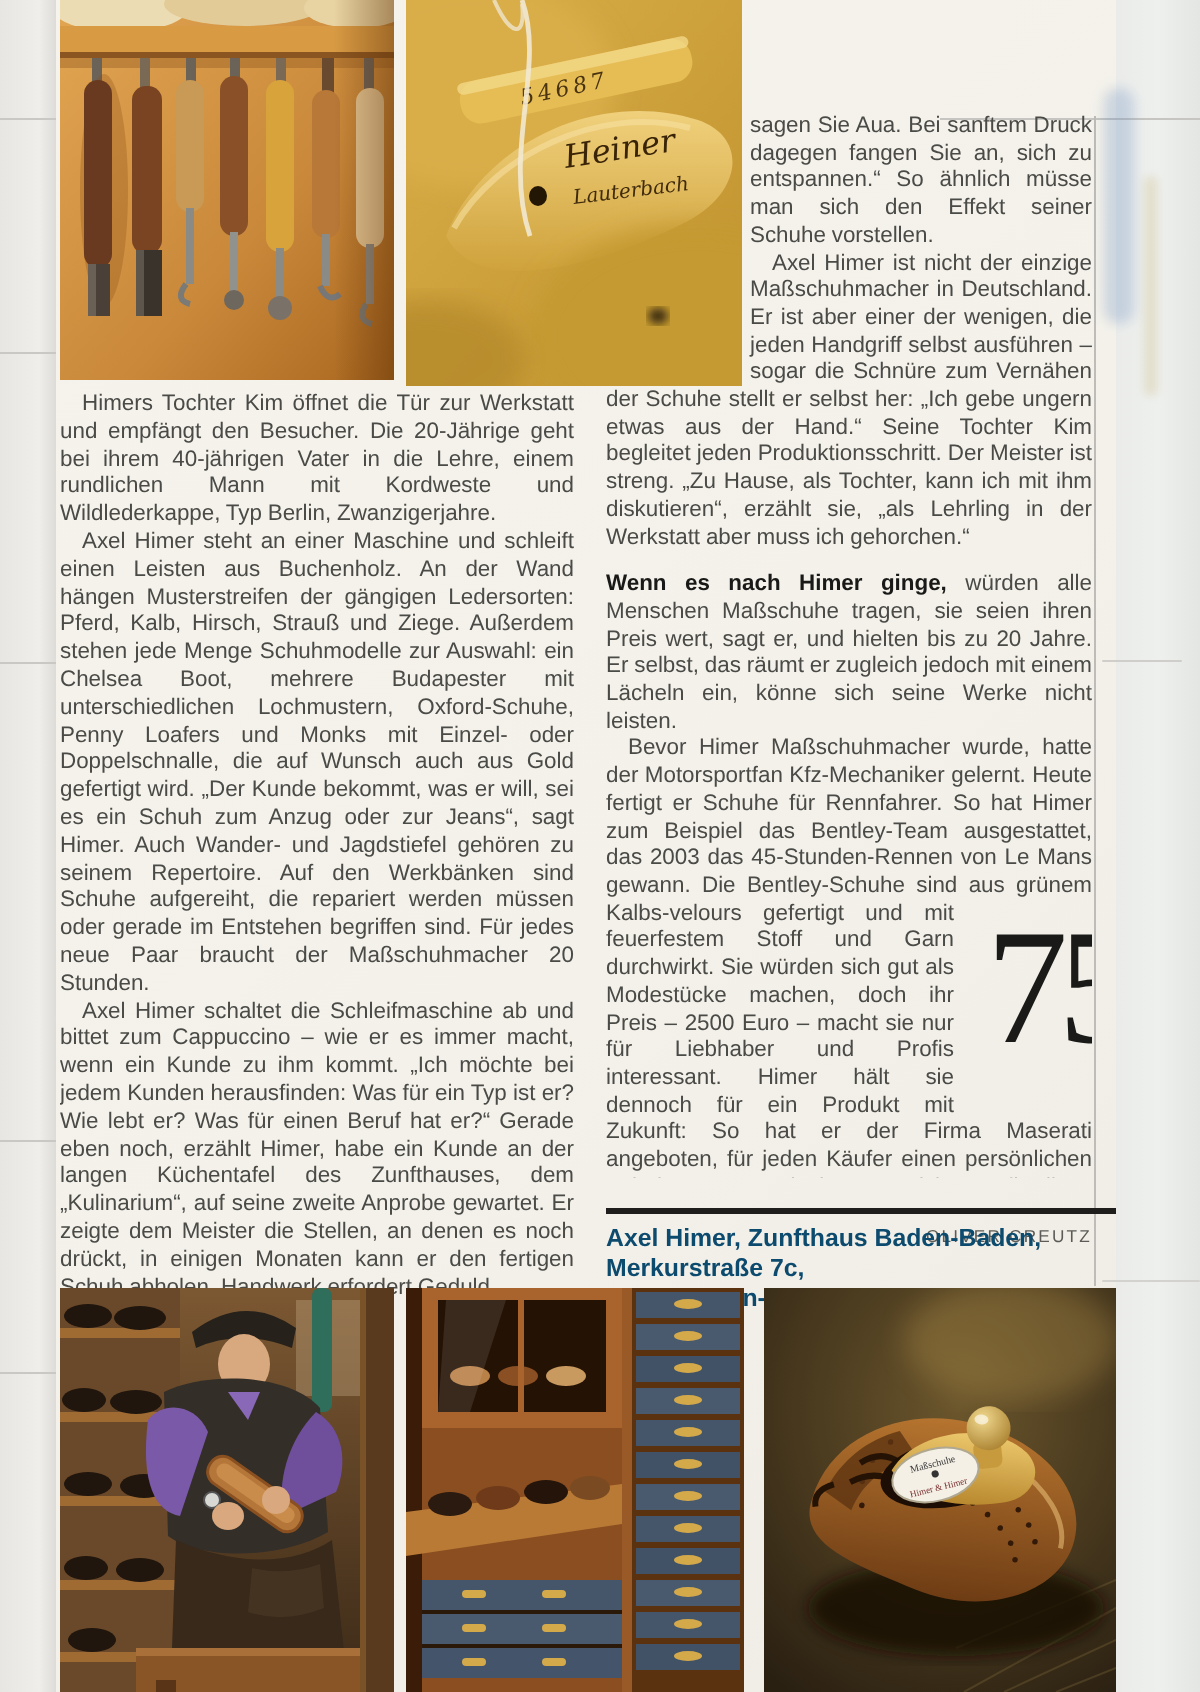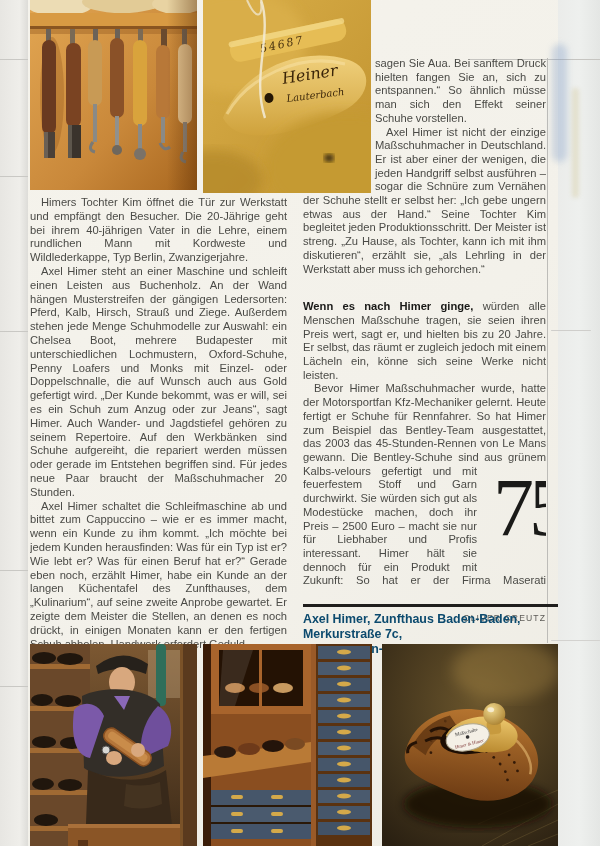--- a/index.html
+++ b/index.html
@@ -33,21 +33,21 @@
   .ph4{left:203px;top:644px;width:169px;height:202px;}
   .ph5{left:382px;top:644px;width:176px;height:202px;}
 
   
   .col{position:absolute;color:#4a4a46;font-size:11.2px;line-height:13.8px;
     text-align:justify;word-spacing:-0.2px;overflow:hidden;}
   .col1{left:30px;top:196px;width:257px;height:452px;}
   .col2{left:303px;top:57px;width:243px;height:532px;line-height:13.7px;}
   .p{margin:0;}
   .ind{text-indent:11px;}
-  .gap{margin-top:24px;}
+  .gap{margin-top:10px;}
   .lead{font-weight:700;color:#191917;}
   .wrap-spacer{float:left;width:72px;height:137px;}
   .num-float{float:right;clear:right;width:64px;height:92px;margin:2px 0 2px 5px;position:relative;}
   .num{position:absolute;right:-19px;top:6px;font-family:"Liberation Serif",serif;
     font-size:82px;line-height:70px;font-weight:400;color:#1a1a18;letter-spacing:-5px;white-space:nowrap;}
   .byline{position:absolute;left:303px;top:585px;width:243px;text-align:right;
     font-size:8.6px;letter-spacing:1.1px;color:#5c5b57;margin-top:28px;}
   .rule{position:absolute;left:303px;top:604px;width:255px;height:3px;background:#1f1e1c;}
   .address{position:absolute;left:303px;top:612px;width:252px;color:#0c4a6e;
     font-weight:700;font-size:12.4px;line-height:15px;}
@@ -182,21 +182,21 @@
 
 <div class="col col1">
   <p class="p ind">Himers Tochter Kim öffnet die Tür zur Werkstatt und empfängt den Besucher. Die 20-Jährige geht bei ihrem 40-jährigen Vater in die Lehre, einem rundlichen Mann mit Kordweste und Wildlederkappe, Typ Berlin, Zwanzigerjahre.</p>
   <p class="p ind">Axel Himer steht an einer Maschine und schleift einen Leisten aus Buchenholz. An der Wand hängen Musterstreifen der gängigen Ledersorten: Pferd, Kalb, Hirsch, Strauß und Ziege. Außerdem stehen jede Menge Schuhmodelle zur Auswahl: ein Chelsea Boot, mehrere Budapester mit unterschiedlichen Lochmustern, Oxford-Schuhe, Penny Loafers und Monks mit Einzel- oder Doppelschnalle, die auf Wunsch auch aus Gold gefertigt wird. „Der Kunde bekommt, was er will, sei es ein Schuh zum Anzug oder zur Jeans“, sagt Himer. Auch Wander- und Jagdstiefel gehören zu seinem Repertoire. Auf den Werkbänken sind Schuhe aufgereiht, die repariert werden müssen oder gerade im Entstehen begriffen sind. Für jedes neue Paar braucht der Maßschuhmacher 20 Stunden.</p>
   <p class="p ind">Axel Himer schaltet die Schleifmaschine ab und bittet zum Cappuccino – wie er es immer macht, wenn ein Kunde zu ihm kommt. „Ich möchte bei jedem Kunden herausfinden: Was für ein Typ ist er? Wie lebt er? Was für einen Beruf hat er?“ Gerade eben noch, erzählt Himer, habe ein Kunde an der langen Küchentafel des Zunfthauses, dem „Kulinarium“, auf seine zweite Anprobe gewartet. Er zeigte dem Meister die Stellen, an denen es noch drückt, in einigen Monaten kann er den fertigen Schuh abholen. Handwerk erfordert Geduld.</p>
 
 </div>
 
 <div class="col col2">
   <span class="wrap-spacer"></span>
-  <p class="p">sagen Sie Aua. Bei sanftem Druck hielten fangen Sie an, sich zu entspannen.“ So ähnlich müsse man sich den Effekt seiner Schuhe vorstellen.</p>
+  <p class="p">sagen Sie Aua. Bei sanftem Druck dagegen fangen Sie an, sich zu entspannen.“ So ähnlich müsse man sich den Effekt seiner Schuhe vorstellen.</p>
   <p class="p ind">Axel Himer ist nicht der einzige Maßschuhmacher in Deutschland. Er ist aber einer der wenigen, die jeden Handgriff selbst ausführen – sogar die Schnüre zum Vernähen der Schuhe stellt er selbst her: „Ich gebe ungern etwas aus der Hand.“ Seine Tochter Kim begleitet jeden Produktionsschritt. Der Meister ist streng. „Zu Hause, als Tochter, kann ich mit ihm diskutieren“, erzählt sie, „als Lehrling in der Werkstatt aber muss ich gehorchen.“</p>
   <p class="p gap"><span class="lead">Wenn es nach Himer ginge,</span><span> würden alle Menschen Maßschuhe tragen, sie seien ihren Preis wert, sagt er, und hielten bis zu 20 Jahre. Er selbst, das räumt er zugleich jedoch mit einem Lächeln ein, könne sich seine Werke nicht leisten.</span></p>
   <p class="p ind"><span>Bevor Himer Maßschuhmacher wurde, hatte der Motorsportfan Kfz-Mechaniker gelernt. Heute fertigt er Schuhe für Rennfahrer. So hat Himer zum Beispiel das Bentley-Team ausgestattet, das 2003 das 45-Stunden-Rennen von Le Mans gewann. Die Bentley-Schuhe sind aus grünem Kalbs-</span><span class="num-float">
         <span class="num">75</span>
       </span><span>velours gefertigt und mit feuerfestem Stoff und Garn durchwirkt. Sie würden sich gut als Modestücke machen, doch ihr Preis – 2500 Euro – macht sie nur für Liebhaber und Profis interessant. Himer hält sie dennoch für ein Produkt mit Zukunft: So hat er der Firma Maserati angeboten, für jeden Käufer einen persönlichen Schuh zu produzieren. Bisher allerdings vergeblich.</span></p>
 
 </div>
 
 <div class="byline">OLIVER CREUTZ</div>
 <div class="rule"></div>

